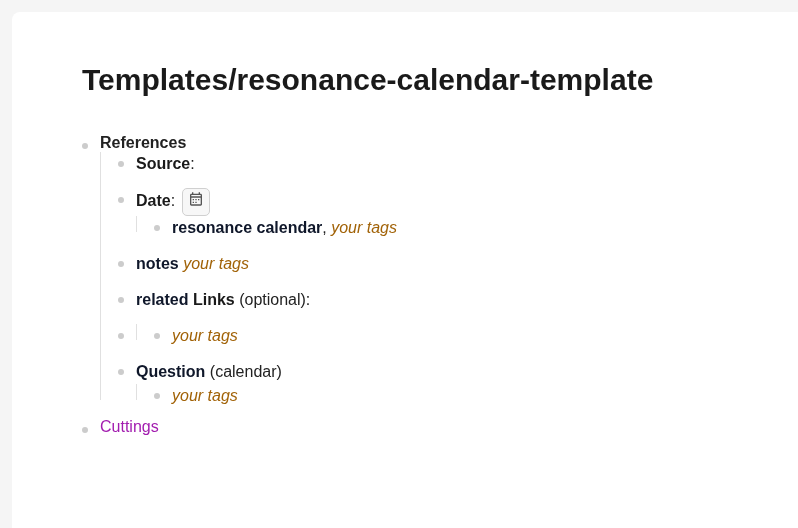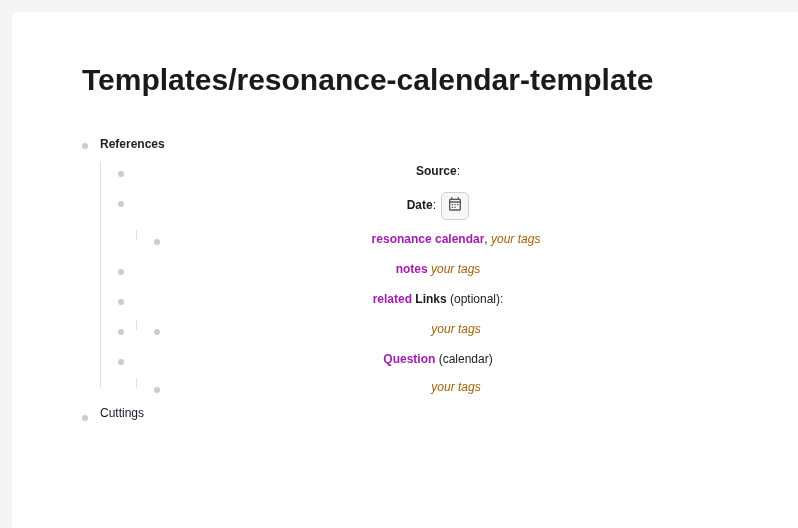--- a/index.html
+++ b/index.html
@@ -32,24 +32,22 @@
       content: "";
       position: absolute;
       left: 0;
       top: 9px;
       width: 6px;
       height: 6px;
       border-radius: 50%;
       background: #ccc;
     }
     .children {
-      margin-top: 10px;
       padding-left: 18px;
       position: relative;
-      text-align: center;
     }
     .children::before {
       content: "";
       position: absolute;
       left: 0;
       top: 0;
       bottom: 8px;
       width: 1px;
       background: #e0e0e0;
     }
@@ -64,41 +62,41 @@
       content: "";
       position: absolute;
       left: 0;
       top: 9px;
       width: 6px;
       height: 6px;
       border-radius: 50%;
       background: #ccc;
     }
     .link-green {
-      color: #a21caf;
+      color: #0f172a;
       font-weight: 700;
     }
     .bold { font-weight: 700; color: #1a1a1a; }
     .italic-gray { font-style: italic; color: #a16207; }
-    .cuttings { color: #0f172a; }
+    .cuttings { color: #a21caf; }
     .date-btn {
       display: inline-flex;
       align-items: center;
       justify-content: center;
       width: 28px;
       height: 28px;
       border: 1px solid #d0d0d0;
       border-radius: 5px;
       background: #f7f7f7;
       vertical-align: middle;
       margin-left: 2px;
       cursor: pointer;
     }
     .date-btn svg { width: 16px; height: 16px; fill: #555; }
-    .row { font-size: 12px; color: #222; }
+    .row { font-size: 16px; color: #222; }
   </style>
 </head>
 <body>
 
 <div class="page">
   <h1 class="title">Templates/resonance-calendar-template</h1>
 
   <ul class="outline">
 
     <li>

